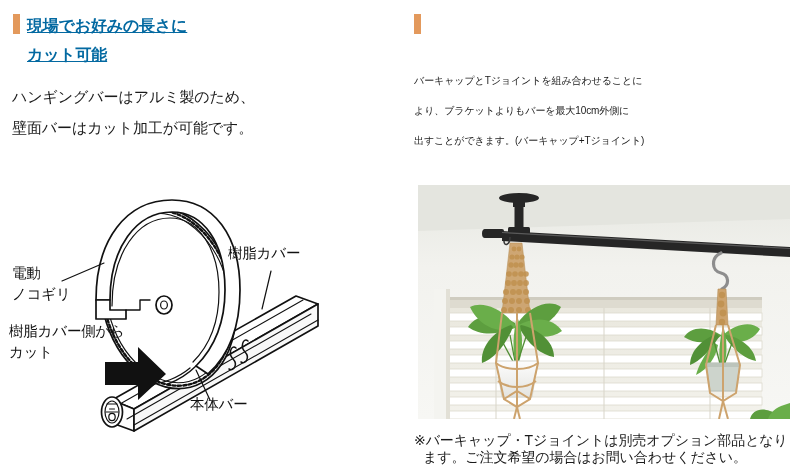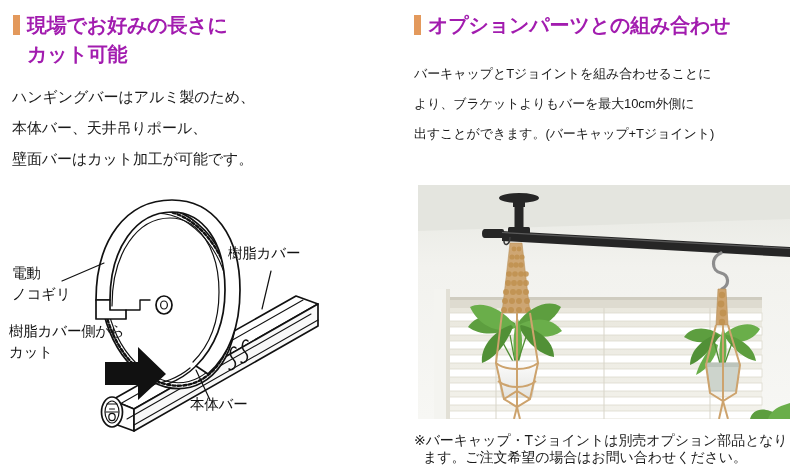--- a/index.html
+++ b/index.html
@@ -23,25 +23,26 @@
   .col {
     position: absolute;
     top: 0;
   }
   .col-left  { left: 0;   width: 400px; height: 469px; }
   .col-right { left: 400px; width: 390px; height: 469px; }
 
   
   .heading {
     position: relative;
-    color: #a21caf;
+    color: #0369a1;
     font-weight: bold;
-    font-size: 20px;
+    font-size: 16px;
     line-height: 29px;
     letter-spacing: -0.2px;
+    text-decoration: underline;
   }
   .heading .bullet {
     display: inline-block;
     width: 7px;
     height: 20px;
     background: #e3995c;
     vertical-align: -3px;
     margin-right: 7px;
   }
   .heading .l2 {
@@ -52,21 +53,21 @@
   .h-right { margin: 11px 0 0 14px; width: 372px; }
 
   
   .body-text {
     color: #1a1a1a;
     font-size: 15px;
     line-height: 31px;
     letter-spacing: -0.1px;
   }
   .p-left  { margin: 12px 0 12px 12px; width: 378px; }
-  .p-right { margin: 19px 0 0 14px; width: 374px; font-size: 13px; line-height: 30px; }
+  .p-right { margin: 26px 0 0 14px; width: 374px; font-size: 10px; line-height: 30px; }
   .body-text .ln { display: block; white-space: nowrap; }
 
   
   .footnote {
     position: absolute;
     left: 14px;
     bottom: 4px;
     width: 372px;
     font-size: 14px;
     line-height: 16.5px;
@@ -118,21 +119,20 @@
 
   <div class="col col-left">
 
     <div class="heading h-left">
       <span class="bullet"></span><span>現場でお好みの長さに</span>
       <span class="l2">カット可能</span>
     </div>
 
     <div class="body-text p-left">
       <span class="ln">ハンギングバーはアルミ製のため、</span>
-      <span class="ln">本体バー、天井吊りポール、</span>
       <span class="ln">壁面バーはカット加工が可能です。</span>
     </div>
 
     <div class="diagram">
       <svg width="400" height="291" viewBox="0 0 400 291" xmlns="http://www.w3.org/2000/svg">
         <g fill="none" stroke="#111" stroke-width="1.7" stroke-linejoin="round" stroke-linecap="round">
 
           <path d="M112,222 L296,118 L318,126 L134,231 Z" fill="#ffffff"></path>
 
           <path d="M112,222 L134,231 L134,253 L112,245 Z" fill="#fdfdfd"></path>
@@ -201,21 +201,21 @@
       </div>
 
       <div class="dlabel lbl-cover">樹脂カバー</div>
       <div class="dlabel lbl-body">本体バー</div>
     </div>
   </div>
 
   <div class="col col-right">
 
     <div class="heading h-right">
-      <span class="bullet"></span><span>オプションパーツとの組み合わせ</span>
+      <span class="bullet"></span>
     </div>
 
     <div class="body-text p-right">
       <span class="ln">バーキャップとTジョイントを組み合わせることに</span>
       <span class="ln">より、ブラケットよりもバーを最大10cm外側に</span>
       <span class="ln">出すことができます。(バーキャップ+Tジョイント)</span>
     </div>
 
     <div class="photo">
       <svg width="372" height="234" viewBox="0 0 372 234" xmlns="http://www.w3.org/2000/svg">

